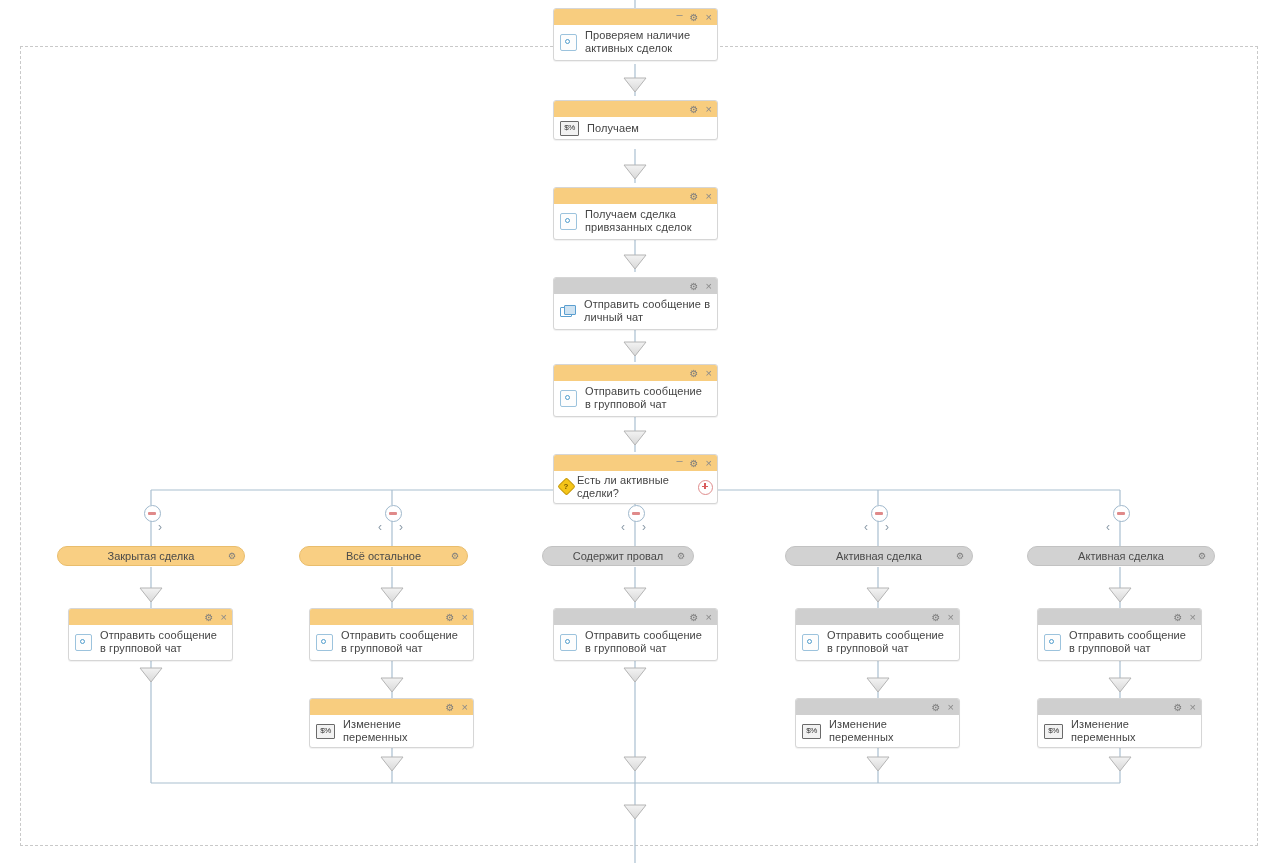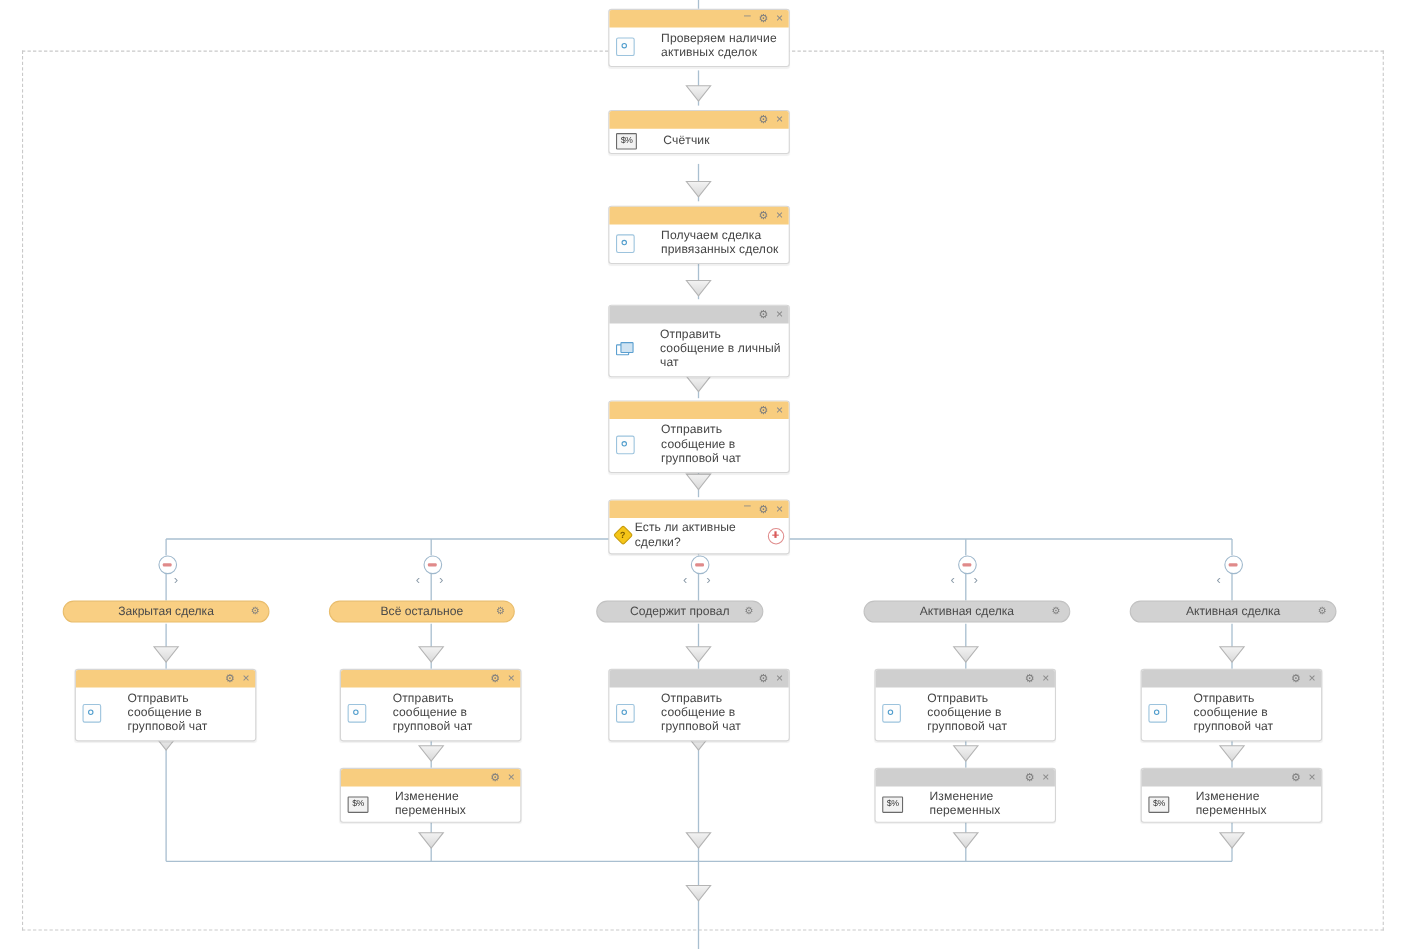--- a/index.html
+++ b/index.html
@@ -52,21 +52,21 @@
     line-height:11px;
     color:#8a8a8a;
     cursor:pointer;
     user-select:none;
   }
   .node .hdr .ctl.gear{font-size:10px;color:#7d7d7d;}
   .node .hdr .ctl.min{font-size:11px;position:relative;top:-3px;}
   .node .body{
     display:flex;
     align-items:center;
-    gap:24px;
+    gap:8px;
     padding:4px 6px 5px 6px;
     min-height:30px;
     box-sizing:border-box;
   }
   .node .body.single{min-height:22px;padding-top:3px;padding-bottom:3px;}
   .node .label{
     font-size:11px;
     line-height:13px;
     color:#444;
     letter-spacing:0.1px;
@@ -277,21 +277,21 @@
     </div>
   </div>
 
   <div class="node orange" style="left:553px;top:100px;width:165px;">
     <div class="hdr">
       <span class="ctl gear">⚙</span>
       <span class="ctl">×</span>
     </div>
     <div class="body single">
       <span class="ico ico-var">$%</span>
-      <span class="label">Счётчик</span>
+      <span class="label">Получаем</span>
     </div>
   </div>
 
   <div class="node orange" style="left:553px;top:187px;width:165px;">
     <div class="hdr">
       <span class="ctl gear">⚙</span>
       <span class="ctl">×</span>
     </div>
     <div class="body">
       <span class="ico ico-box"></span>

